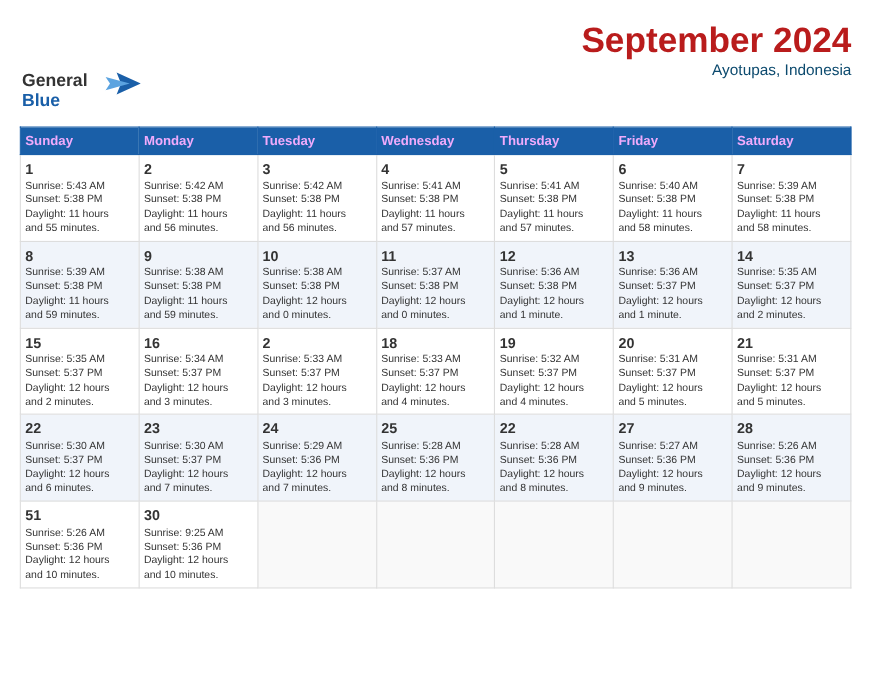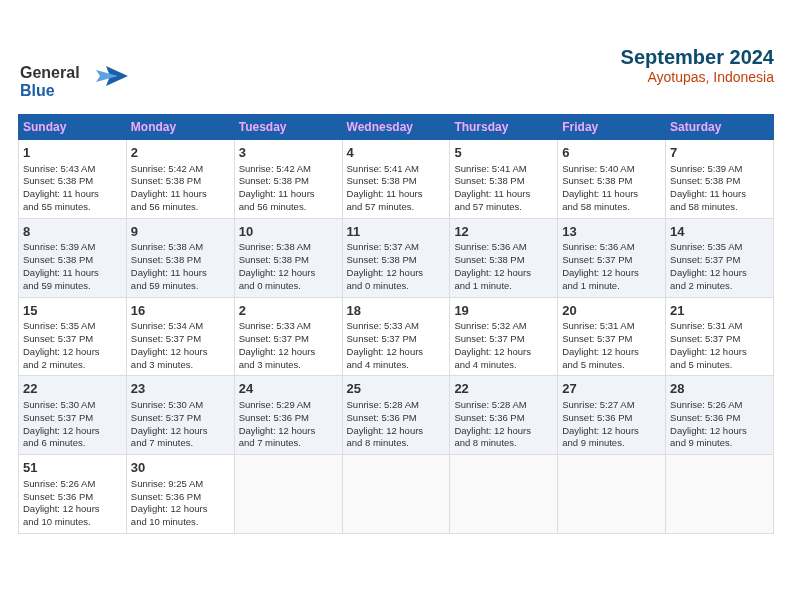--- a/index.html
+++ b/index.html
@@ -23,28 +23,27 @@
     }
     .logo {
       display: flex;
       align-items: center;
       margin-top: 40px;
     }
     .title-block {
       text-align: right;
     }
     .month-title {
-      font-size: 20px;
+      font-size: 32px;
       font-weight: bold;
-      color: #0c4a6e;
-      margin-top: 28px;
+      color: #b91c1c;
     }
     .location {
       font-size: 14px;
-      color: #c2410c;
+      color: #0c4a6e;
     }
     table {
       width: 100%;
       border-collapse: collapse;
       table-layout: fixed;
     }
     thead tr {
       background-color: #1a5fa8;
       color: #f0abfc;
     }

